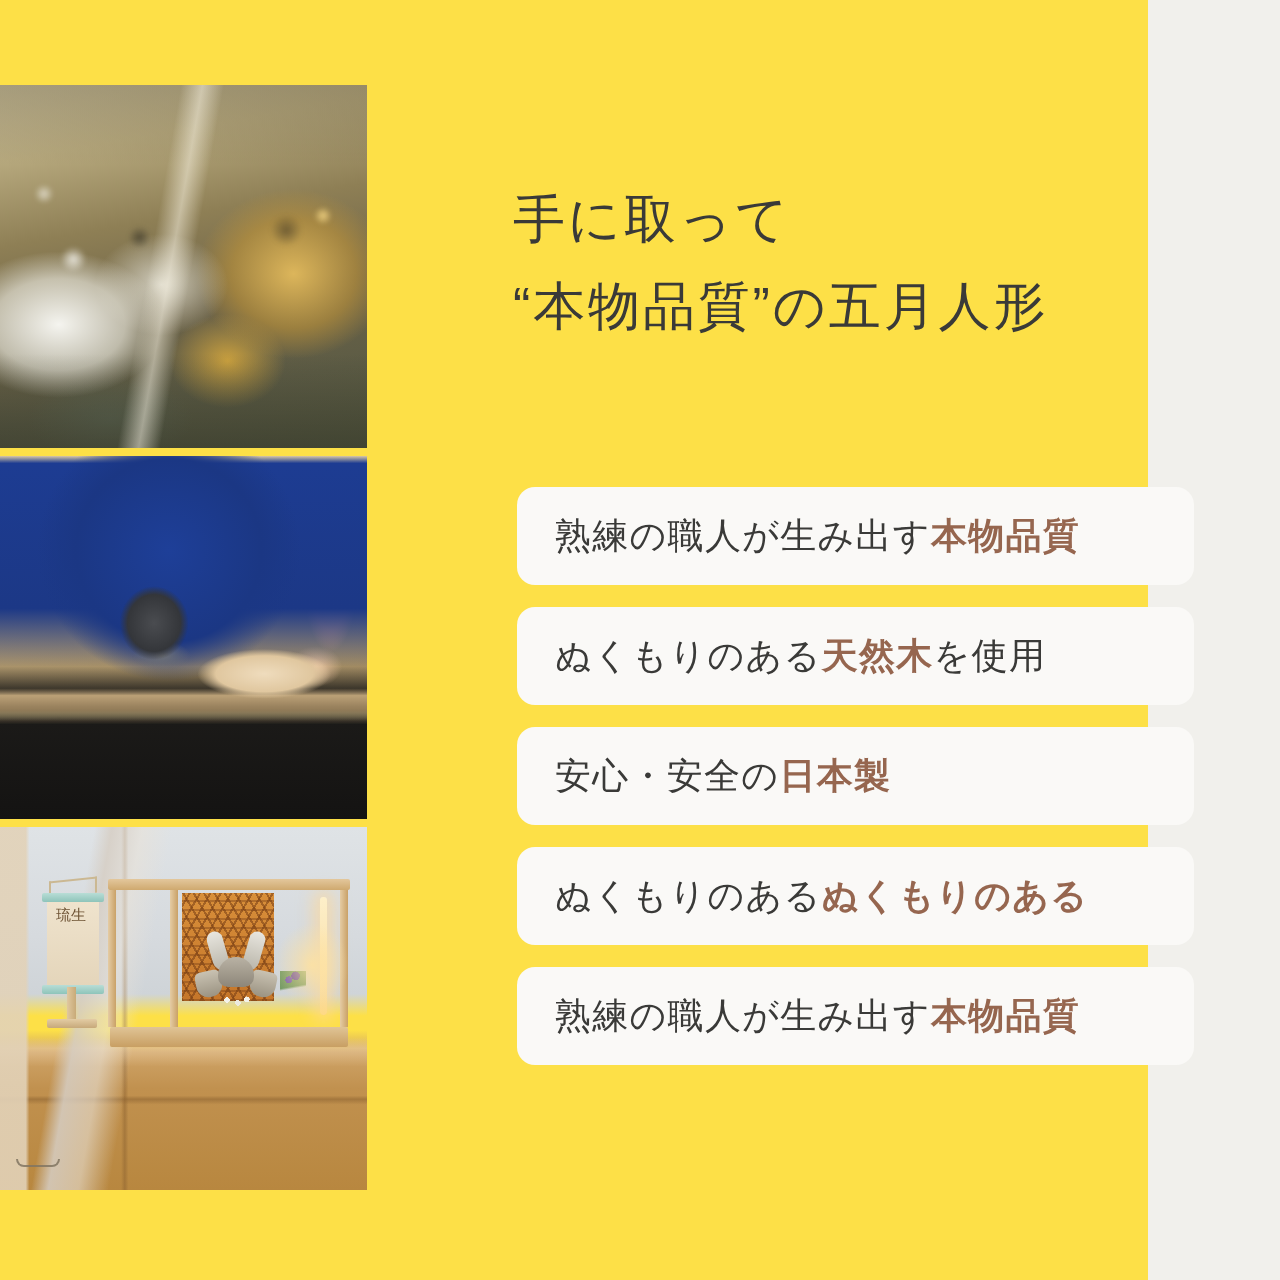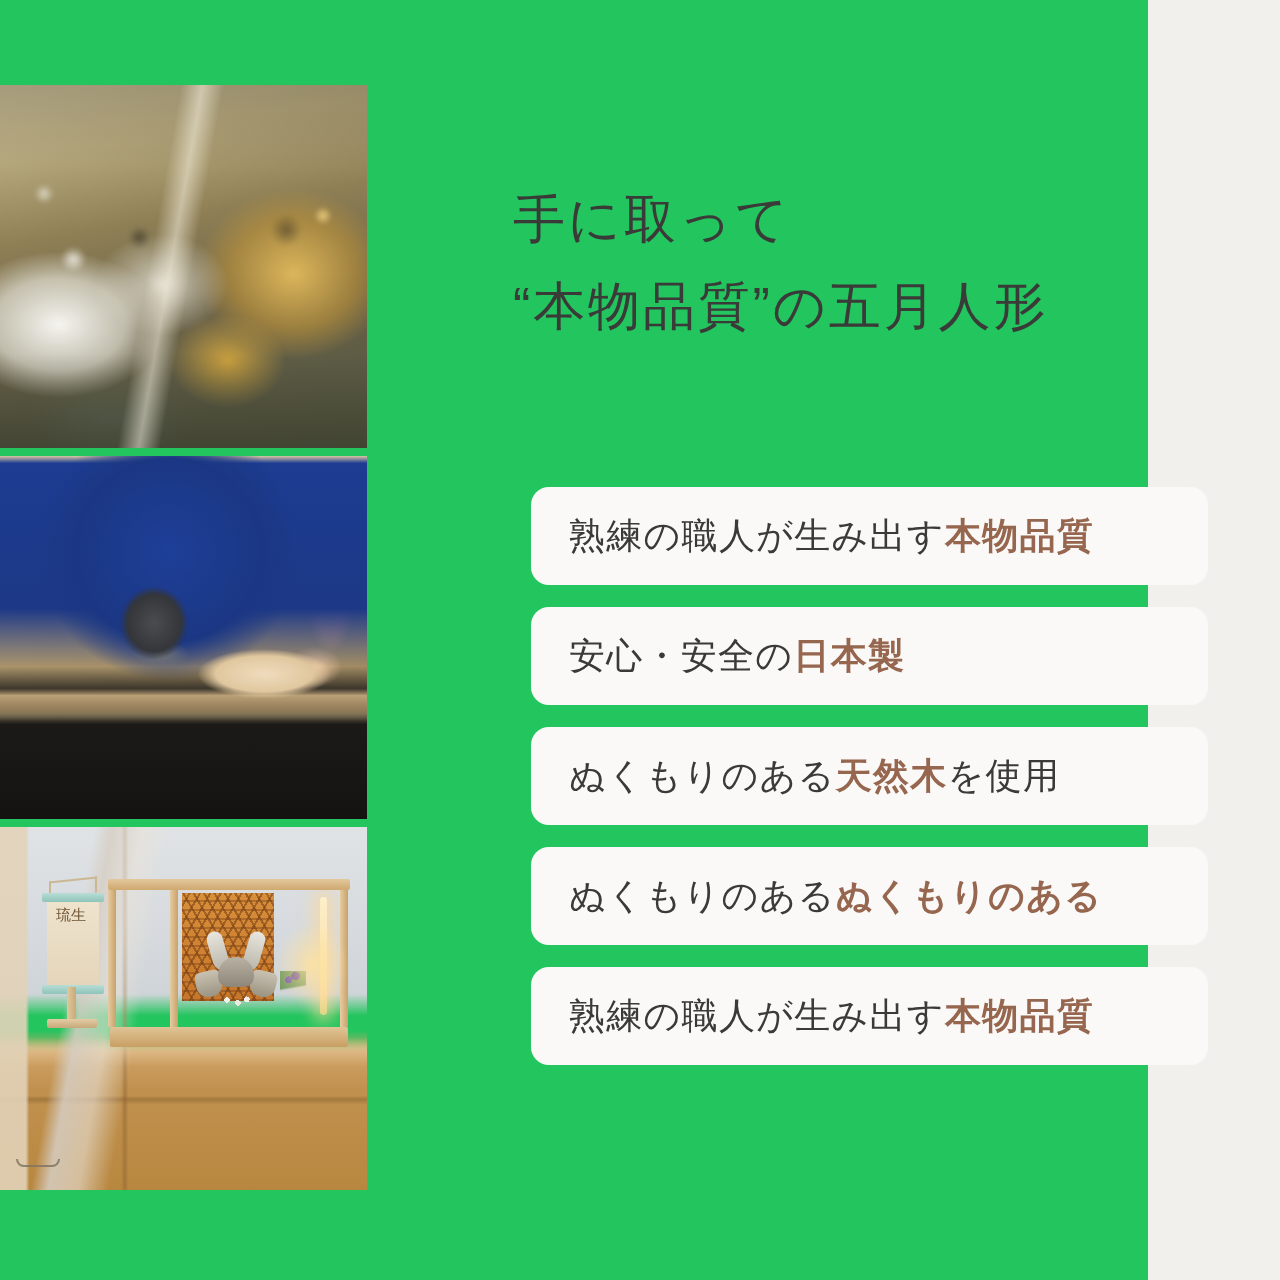--- a/index.html
+++ b/index.html
@@ -5,21 +5,21 @@
 <style>
   * { margin:0; padding:0; box-sizing:border-box; }
 
   html, body {
     width:1280px; height:1280px;
     background:#F1F0EC;
     font-family:"Liberation Sans","DejaVu Sans",sans-serif;
     overflow:hidden;
   }
 
-  .page { position:relative; width:1148px; height:1280px; background:#22c55e;text-decoration:underline; }
+  .page { position:relative; width:1148px; height:1280px; background:#fde047;text-decoration:underline; }
 
   
   .photo-col { position:absolute; left:0; top:85px; width:367px; }
   .photo {
     position:relative; width:367px; height:363px;
     margin-bottom:8px; overflow:hidden;
   }
   .photo:last-child { margin-bottom:0; }
 
   
@@ -171,21 +171,21 @@
                 border:2px solid rgba(130,118,98,.85); border-radius:0 0 14px 14px; border-top:none; }
 
   
   .content { position:absolute; left:513px; top:0; width:767px; height:1280px; }
 
   .headline { position:absolute; left:0; top:176px; width:700px;
               color:#3A3A38; font-size:52px; line-height:87px;
               letter-spacing:.055em; font-weight:400; white-space:nowrap; }
   .headline .hl-line { display:block; }
 
-  .features { position:absolute; left:18px; top:487px; width:677px; }
+  .features { position:absolute; left:4px; top:487px; width:677px; }
   .feature-card {
     position:relative; width:677px; height:98px; margin-bottom:22px;
     background:#FAF9F7; border-radius:18px;
     display:flex; align-items:center;
   }
   .feature-card:last-child { margin-bottom:0; }
   .feature-text {
     padding-left:38px; color:#3A3A38;
     font-size:36px; line-height:44px; letter-spacing:.035em; white-space:nowrap;
   }
@@ -245,26 +245,26 @@
     </h1>
 
     <div class="features">
       <div class="feature-card">
         <div class="feature-text">
           <span>熟練の職人が生み出す</span><span class="accent">本物品質</span><span></span>
         </div>
       </div>
       <div class="feature-card">
         <div class="feature-text">
+          <span>ぬくもりのある</span><span class="accent">天然木</span><span>を使用</span>
+        </div>
+      </div>
+      <div class="feature-card">
+        <div class="feature-text">
           <span>安心・安全の</span><span class="accent">日本製</span><span></span>
-        </div>
-      </div>
-      <div class="feature-card">
-        <div class="feature-text">
-          <span>ぬくもりのある</span><span class="accent">天然木</span><span>を使用</span>
         </div>
       </div>
       <div class="feature-card">
         <div class="feature-text">
           <span>ぬくもりのある</span><span class="accent">ぬくもりのある</span><span></span>
         </div>
       </div>
       <div class="feature-card">
         <div class="feature-text">
           <span>熟練の職人が生み出す</span><span class="accent">本物品質</span><span></span>

